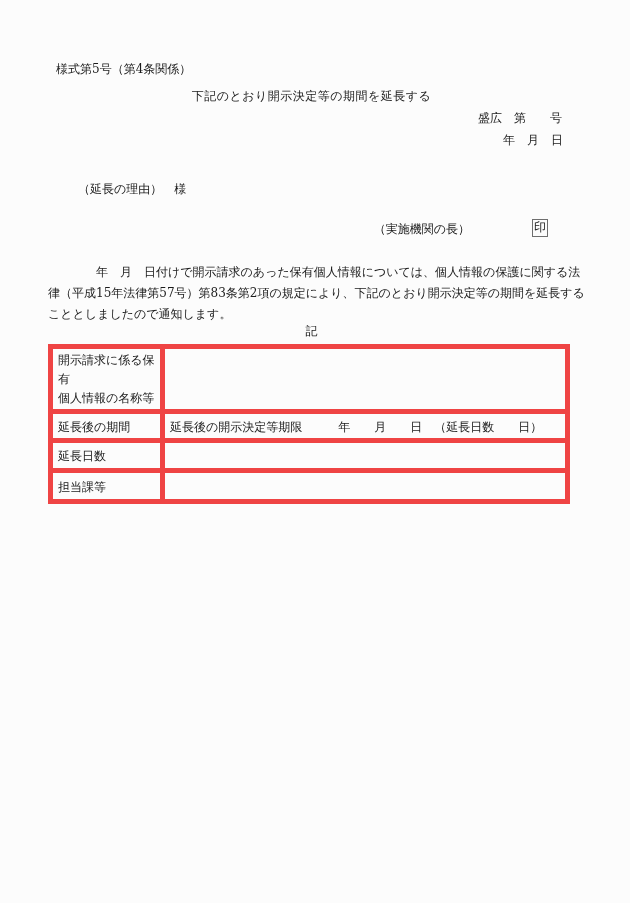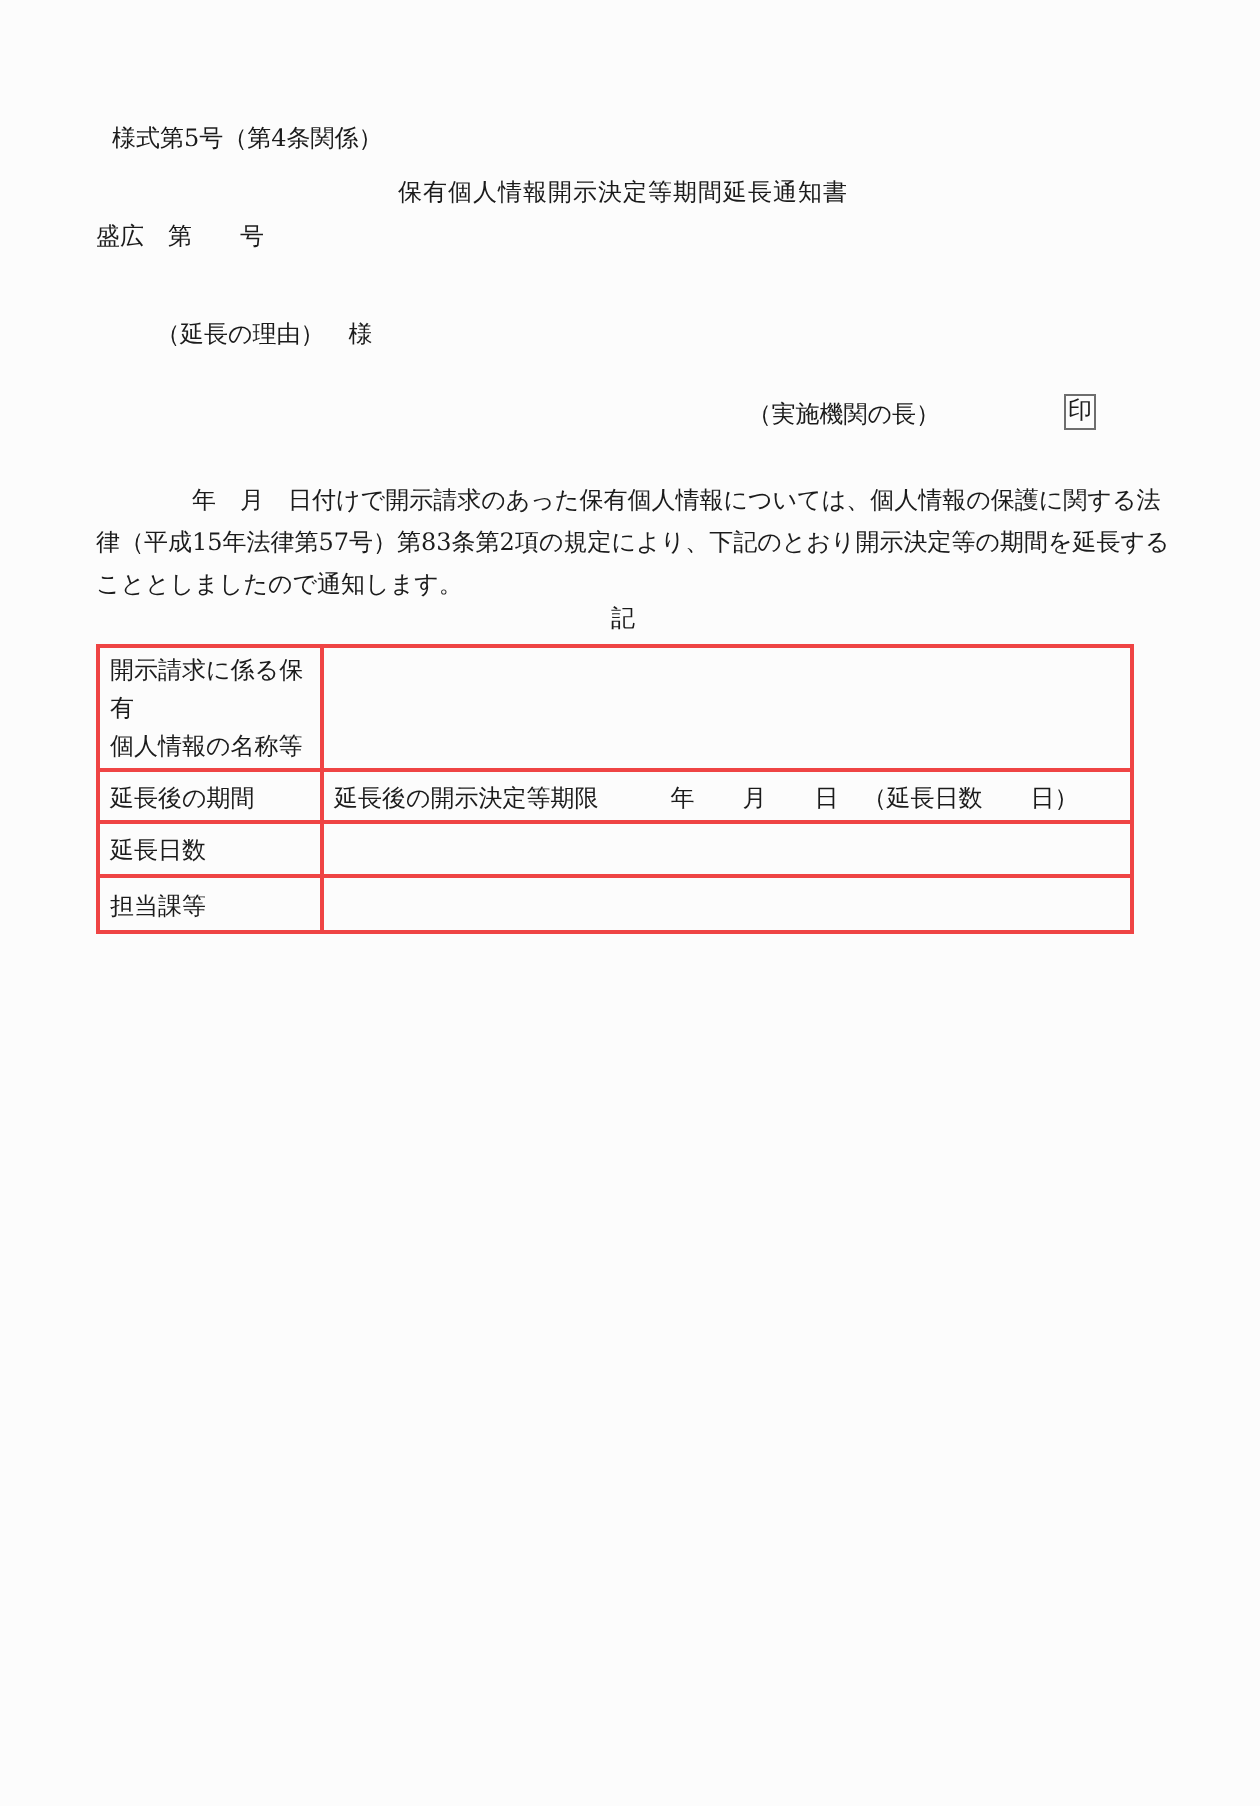--- a/index.html
+++ b/index.html
@@ -29,21 +29,21 @@
     white-space: pre;
   }
   .title {
     margin-top: 7px;
     text-align: center;
     letter-spacing: 0.5px;
     white-space: pre;
   }
   .docnum {
     margin-top: 2px;
-    text-align: left;
+    text-align: right;
     margin-right: 13px;
     white-space: pre;
   }
   .dateline {
     margin-top: 2px;
     text-align: right;
     margin-right: 12px;
     white-space: pre;
   }
   .addressee {
@@ -83,45 +83,46 @@
   table.tbl {
     margin-top: 3px;
     border-collapse: collapse;
     table-layout: fixed;
     width: 517px;
     font-size: 12px;
   }
   table.tbl col.c1 { width: 112px; }
   table.tbl col.c2 { width: 405px; }
   table.tbl td {
-    border: 2px solid #ef4444;
+    border: 5px solid #ef4444;
     padding: 3px 4px 1px 5px;
     vertical-align: middle;
     line-height: 19px;
     white-space: pre-line;
     overflow: hidden;
   }
   tr.r1 td { height: 38px; vertical-align: top; padding-top: 2px; }
   tr.r2 td { height: 20px; margin-left: 36px; }
   tr.r3 td { height: 21px; }
   tr.r4 td { height: 22px; margin-top: 32px; }
   td.value { white-space: pre; }
 </style>
 </head>
 <body>
 
 <div class="page">
   <div class="content">
 
     <div class="form-no">様式第5号（第4条関係）</div>
 
-    <div class="title">保有個人情報開示決定等期間延長通知書</div>
+    <div class="title">下記のとおり開示決定等の期間を延長する</div>
 
     <div class="docnum">盛広　第　　号</div>
 
+    <div class="dateline">年　月　日</div>
 
     <div class="addressee">（延長の理由）　様</div>
 
     <div class="issuer">
       <span>（実施機関の長）</span>
       <span class="seal">印</span>
     </div>
 
     <div class="para">
       <div class="pline">　　　　年　月　日付けで開示請求のあった保有個人情報については、個人情報の保護に関する法</div>

